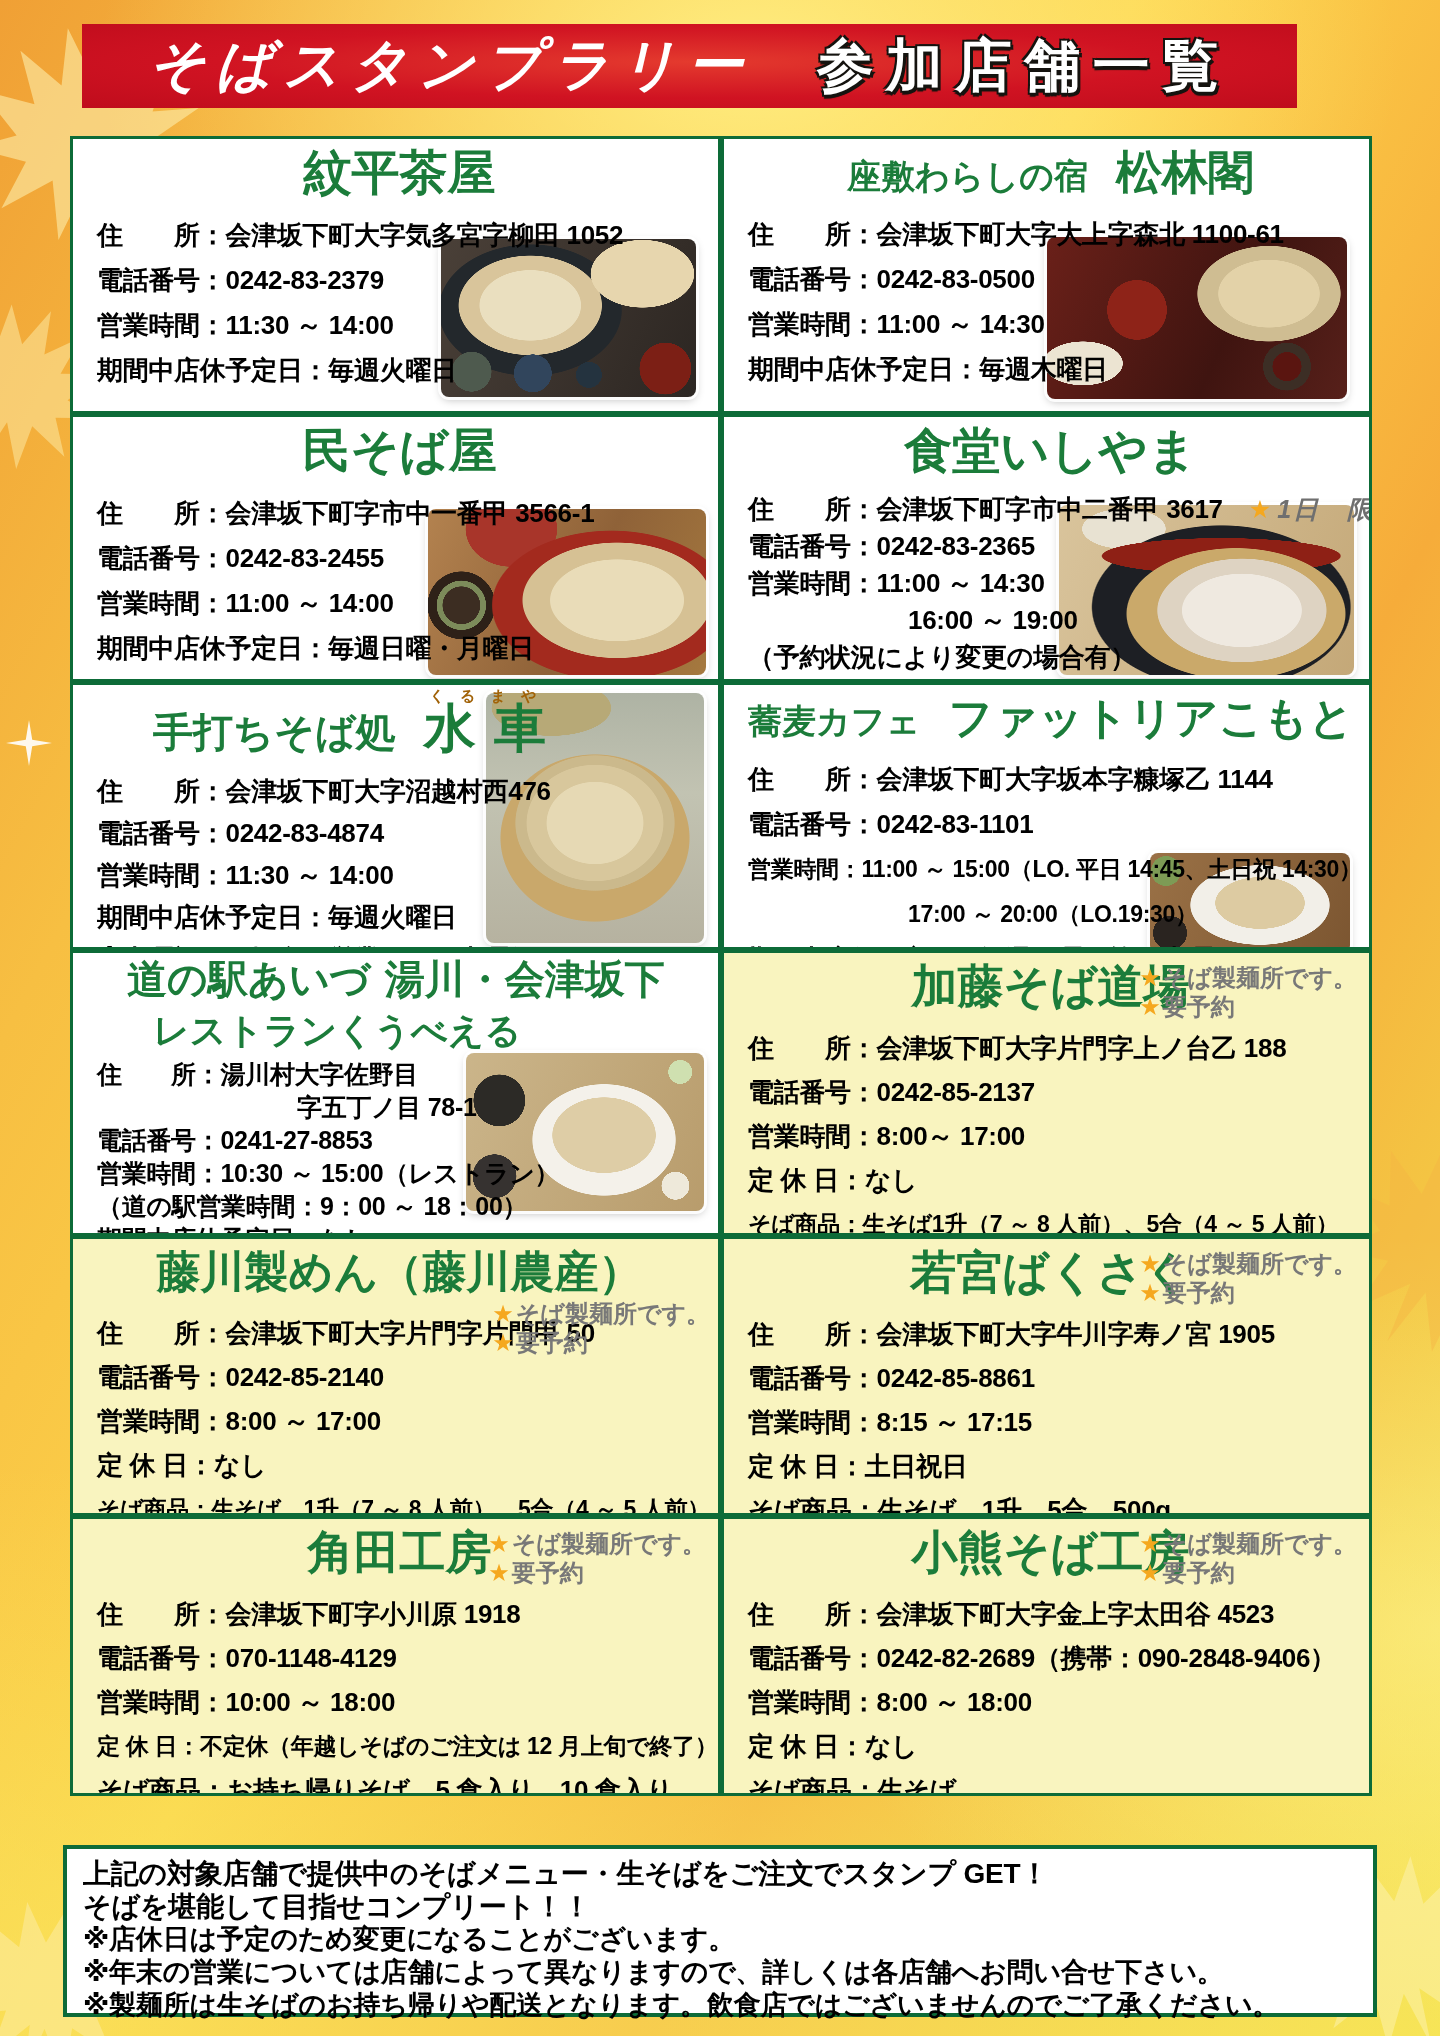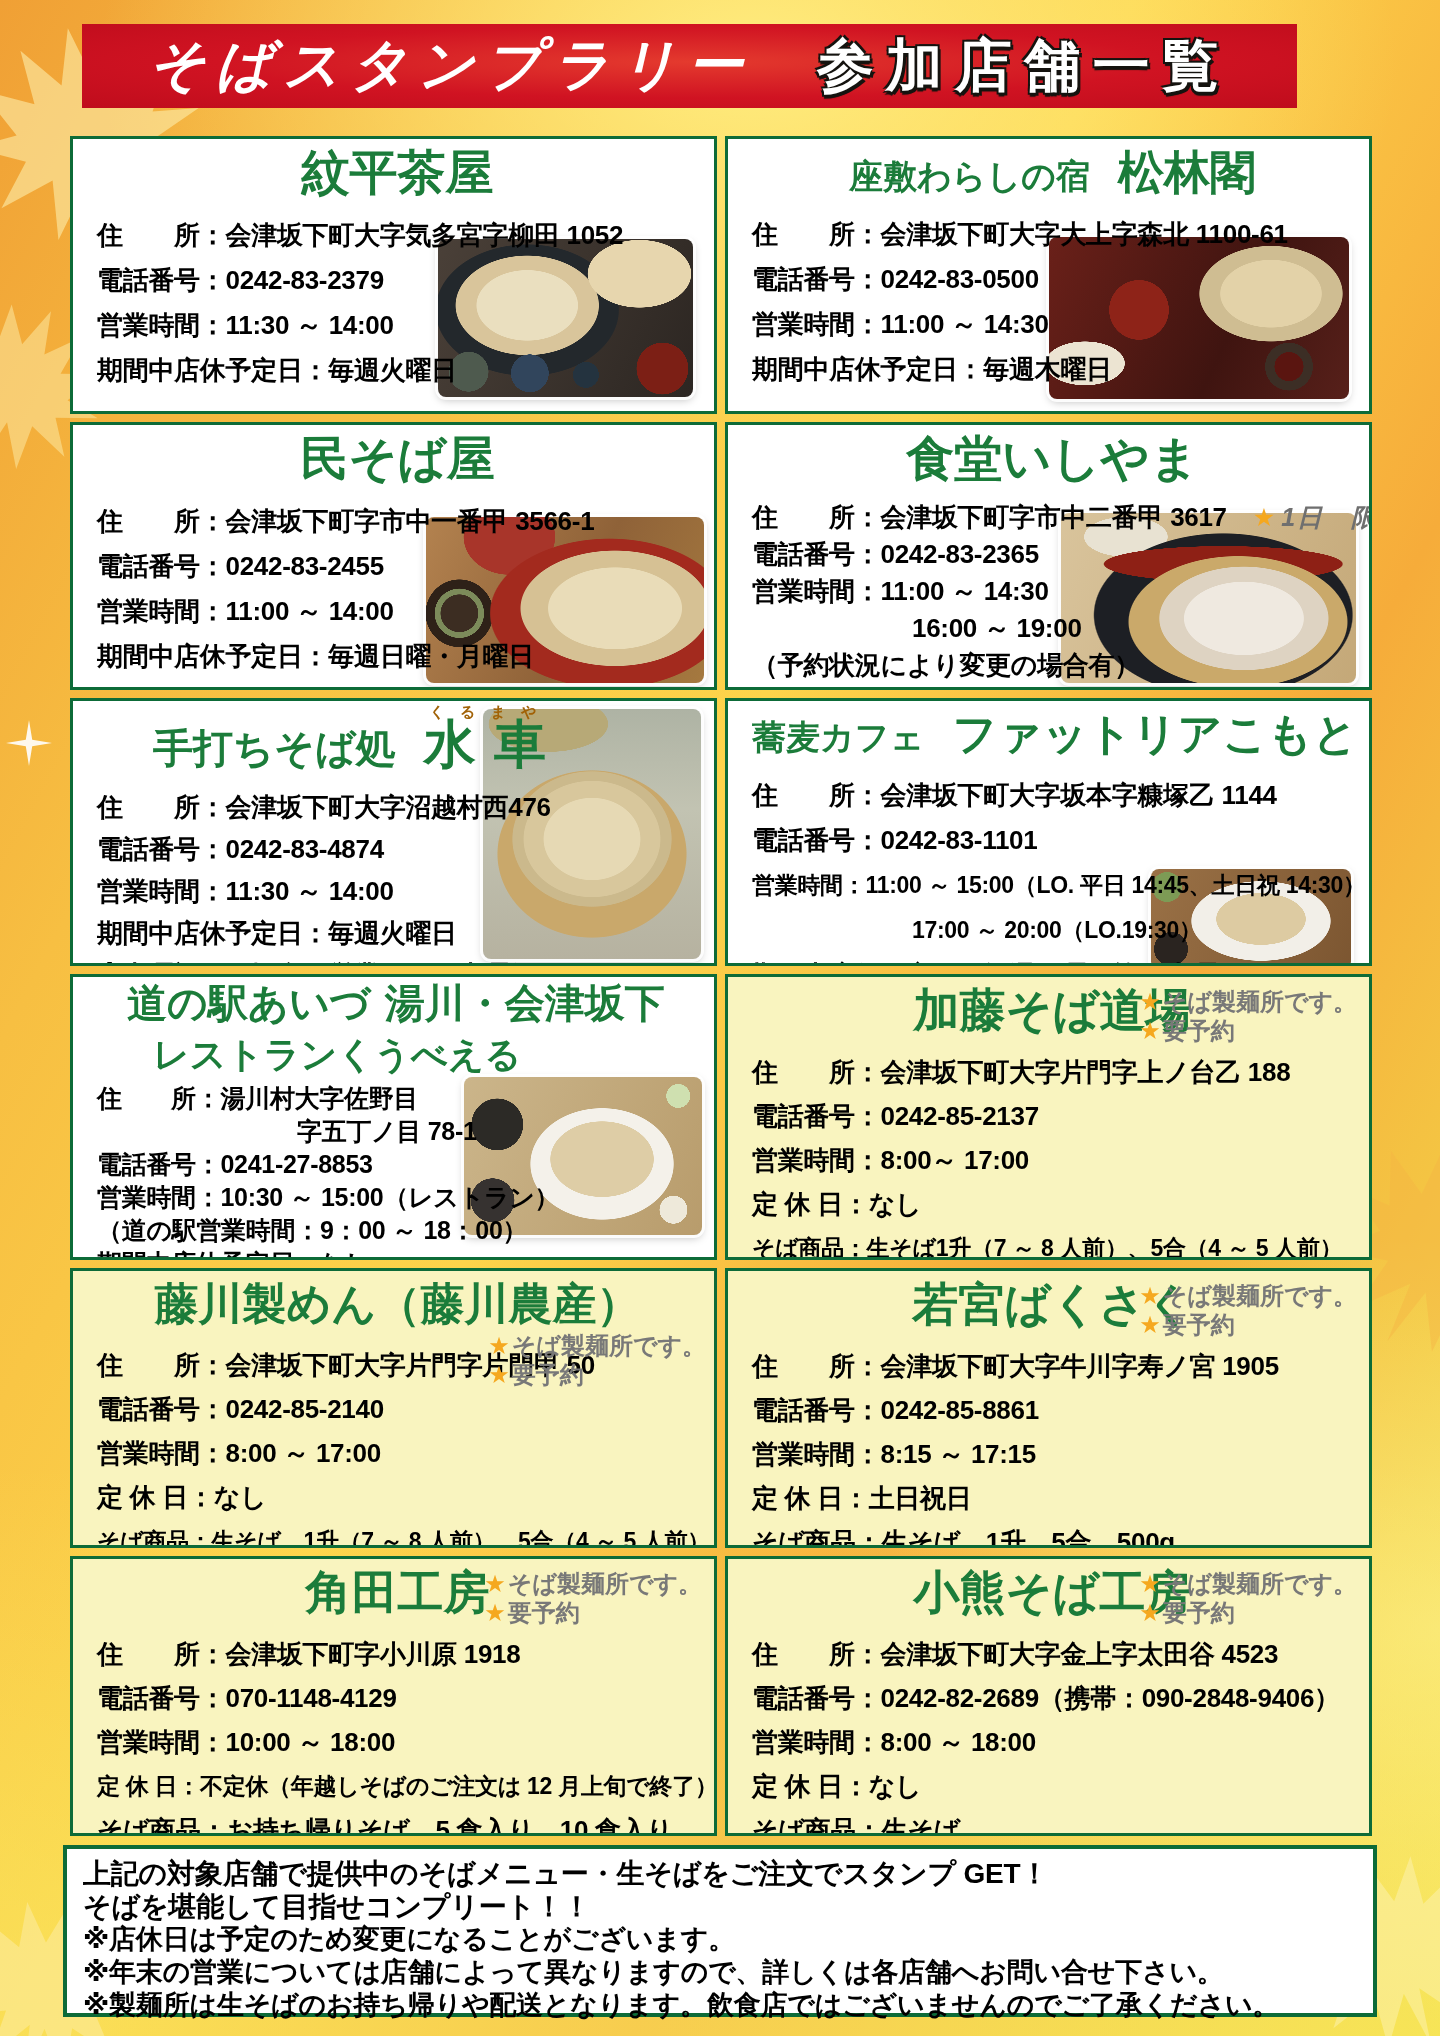--- a/index.html
+++ b/index.html
@@ -18,21 +18,21 @@
   
   .banner{position:absolute;left:82px;top:24px;width:1215px;height:84px;z-index:2;
     background:radial-gradient(ellipse at 50% 45%,#e43a2e 0%,#d01322 55%,#bf0c1c 100%);
     display:flex;align-items:center;justify-content:center;gap:64px;}
   .banner .script{font-family:"DejaVu Serif",serif;font-style:italic;font-weight:700;
     color:#fff;font-size:56px;letter-spacing:10px;white-space:nowrap;}
   .banner .boldt{font-weight:900;color:#fff;font-size:57px;letter-spacing:12px;white-space:nowrap;
     text-shadow:3px 3px 0 #15130f,-2px 2px 0 #15130f,2px -2px 0 #15130f,-2px -2px 0 #15130f,0 4px 1px #15130f;}
   
   .cards{position:absolute;left:70px;top:136px;width:1302px;z-index:2;
-    display:grid;grid-template-columns:1fr 1fr;gap:8px;
+    display:grid;grid-template-columns:1fr 1fr;gap:0;
     grid-template-rows:278px 268px 268px 286px 280px 280px;}
   .card{position:relative;background:#fff;border:3px solid #0d6b38;
     box-sizing:border-box;padding:4px 16px 0 24px;overflow:hidden;}
   .card.cream{background:#f9f4bf;}
   .ttl{font-family:"DejaVu Serif",serif;font-weight:700;color:#1b7c3a;
     line-height:58px;white-space:nowrap;position:relative;z-index:2;}
   .ttl.c{text-align:center;}
   .t52{font-size:52px}.t48{font-size:48px}.t46{font-size:46px}.t44{font-size:44px}
   .t40{font-size:40px}.t36{font-size:36px}.t34{font-size:34px}
   .ttl .gap{display:inline-block;width:28px;}

